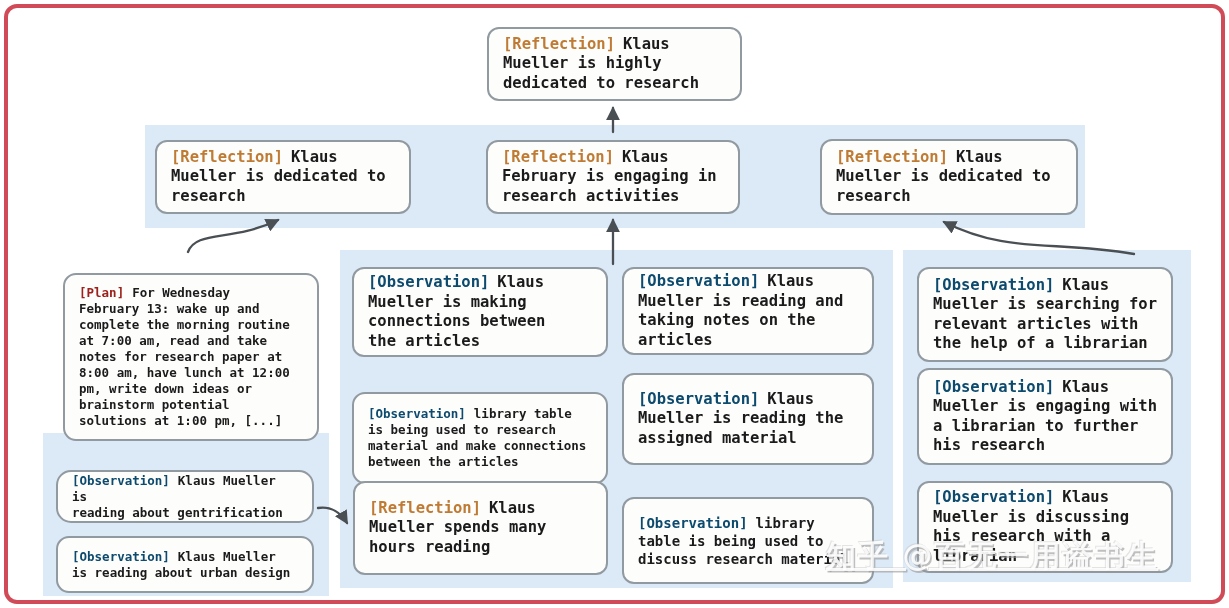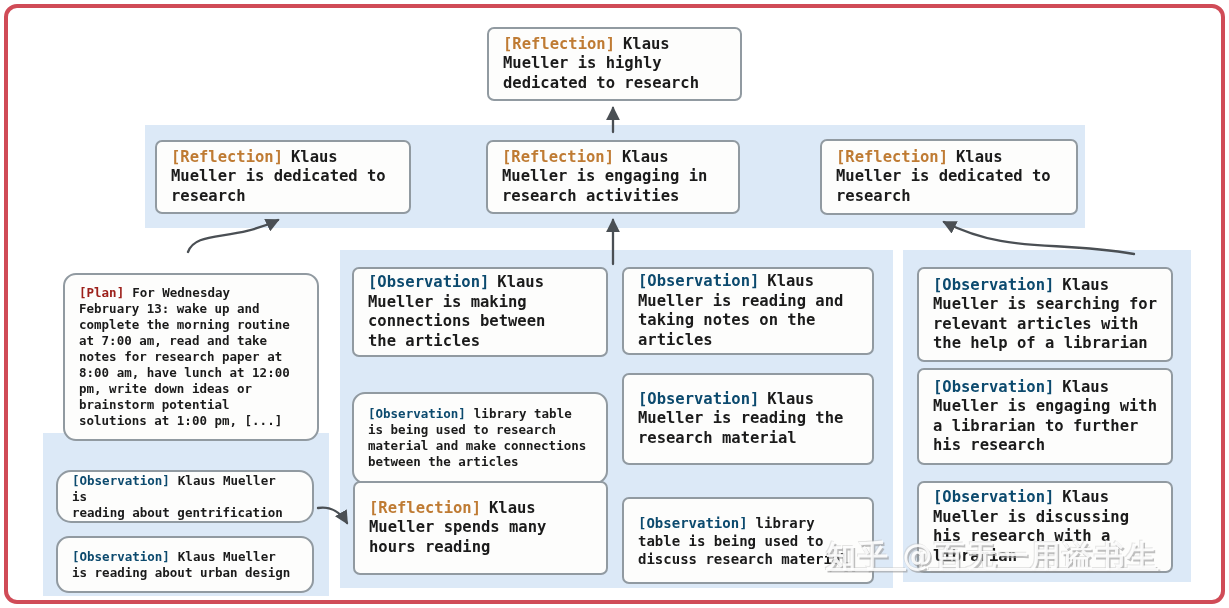--- a/index.html
+++ b/index.html
@@ -10,21 +10,21 @@
   }
   .frame{
     position:absolute;left:4px;top:4px;right:4px;bottom:4px;
     border:4px solid #d04b57;border-radius:13px;pointer-events:none;
   }
   .panel{
     position:absolute;background:#dce9f7;
   }
   .node{
     position:absolute;background:#fdfdfc;
-    border:2.5px solid #919aa1;border-radius:7px;
+    border:2.5px solid #919aa1;border-radius:12px;
     display:flex;align-items:center;box-sizing:border-box;
     color:#1b1b1b;font-weight:700;
   }
   .node .inner{width:100%;padding:2px 14px;}
   .node .txt{white-space:pre-line;}
   .node .tag{padding-right:8px;}
   .tag.reflection{color:#bf7b33;}
   .tag.observation{color:#0c4a6e;}
   .tag.plan{color:#9c201b;}
   .large{font-size:15.5px;line-height:19.5px;}
@@ -71,21 +71,21 @@
 dedicated to research</span></div>
   </div>
 
   <div class="node large" style="left:155px;top:140px;width:256px;height:74px;">
     <div class="inner"><span class="tag reflection">[Reflection]</span><span class="txt">Klaus
 Mueller is dedicated to
 research</span></div>
   </div>
   <div class="node large" style="left:486px;top:140px;width:254px;height:74px;">
     <div class="inner"><span class="tag reflection">[Reflection]</span><span class="txt">Klaus
-Mueller is engaging in
+February is engaging in
 research activities</span></div>
   </div>
   <div class="node large" style="left:820px;top:139px;width:258px;height:76px;">
     <div class="inner"><span class="tag reflection">[Reflection]</span><span class="txt">Klaus
 Mueller is dedicated to
 research</span></div>
   </div>
 
   <div class="node small" style="left:63px;top:253px;width:256px;height:168px;">
     <div class="inner"><span class="tag plan">[Plan]</span><span class="txt">For Wednesday
@@ -119,21 +119,21 @@
 
   <div class="node large" style="left:622px;top:267px;width:252px;height:88px;">
     <div class="inner"><span class="tag observation">[Observation]</span><span class="txt">Klaus
 Mueller is reading and
 taking notes on the
 articles</span></div>
   </div>
   <div class="node large" style="left:622px;top:373px;width:252px;height:92px;">
     <div class="inner"><span class="tag observation">[Observation]</span><span class="txt">Klaus
 Mueller is reading the
-research material</span></div>
+assigned material</span></div>
   </div>
   <div class="node medium" style="left:622px;top:483px;width:252px;height:87px;margin-top:14px;">
     <div class="inner"><span class="tag observation">[Observation]</span><span class="txt">library
 table is being used to
 discuss research material</span></div>
   </div>
 
   <div class="node large" style="left:917px;top:267px;width:256px;height:95px;">
     <div class="inner"><span class="tag observation">[Observation]</span><span class="txt">Klaus
 Mueller is searching for

